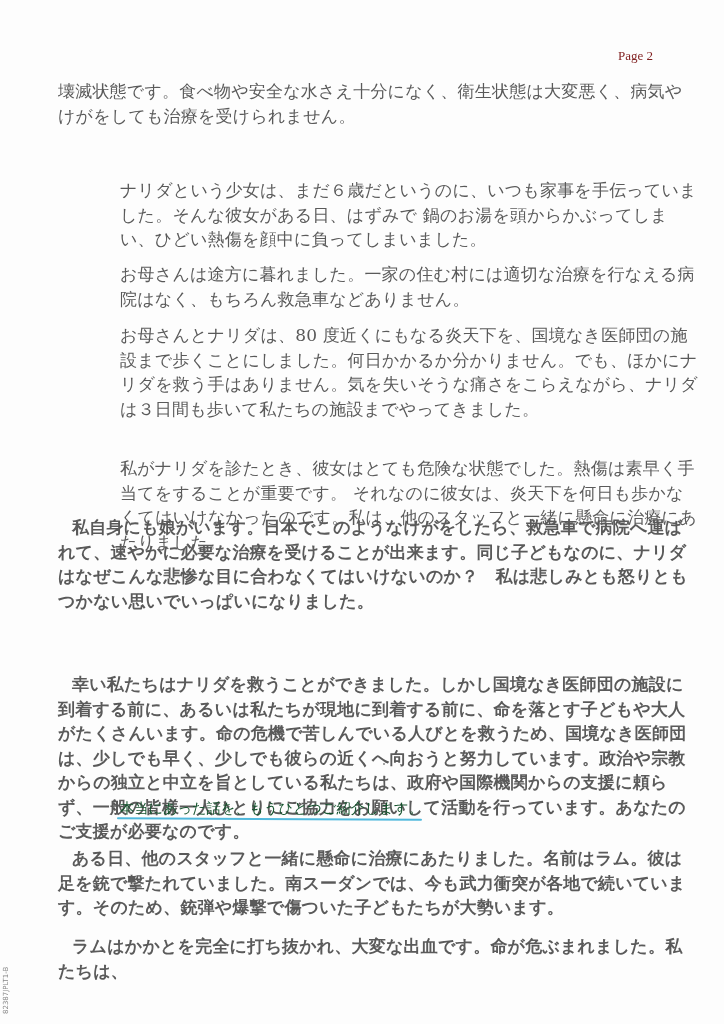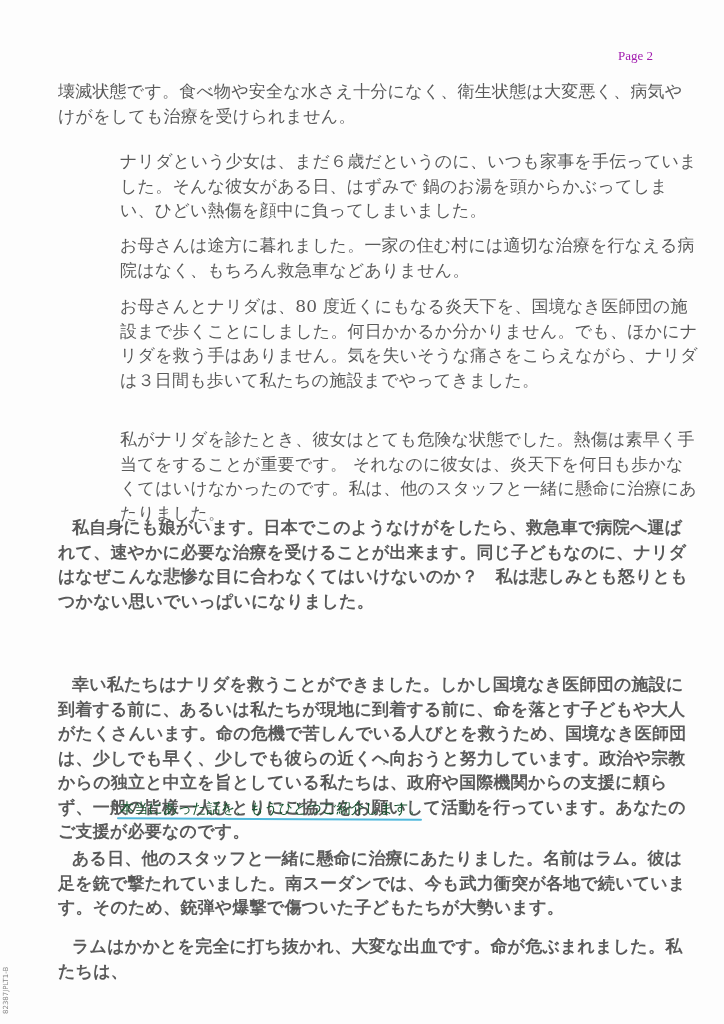--- a/index.html
+++ b/index.html
@@ -1,23 +1,23 @@
 <!DOCTYPE html>
 <html><head>
 <meta charset="utf-8">
 <style>
   html, body { margin:0; padding:0; }
   body {
     width:724px; height:1024px; background:#fdfdfd; position:relative; overflow:hidden;
     font-family:"DejaVu Serif", "Liberation Serif", serif; color:#5a5a5a;
   }
-  .page-num { position:absolute; top:48px; left:618px; font-size:13px; color:#a21caf; font-family:"Liberation Serif", serif; }
+  .page-num { position:absolute; top:48px; left:618px; font-size:13px; color:#7f1d1d; font-family:"Liberation Serif", serif; }
   .para { position:absolute; font-size:17px; line-height:24.5px; letter-spacing:0.2px; margin:0; white-space:normal; }
   .full { left:58px; width:640px; }
-  .indent { left:120px; width:578px; }
+  .indent { left:120px; width:578px;margin-top:29px; }
   .first-indent { text-indent:14px;font-weight:bold; }
   .highlight { position:absolute; left:120px; top:796px; font-size:14.2px; line-height:24px; color:#14532d; }
   .underline { position:absolute; left:117px; top:818px; width:305px; height:2px; background:#4fb8dc; border-radius:2px; transform:rotate(0.3deg); }
   .side-code { position:absolute; left:2px; top:1014px; transform:rotate(-90deg); transform-origin:left top; font-size:7px; color:#888; font-family:"DejaVu Sans", sans-serif; white-space:nowrap; }
   .dot { position:absolute; left:383px; top:763px; width:2px; height:2px; background:#888; border-radius:50%; }
 </style>
 </head>
 <body>
 
 <div class="page-num">Page 2</div>

